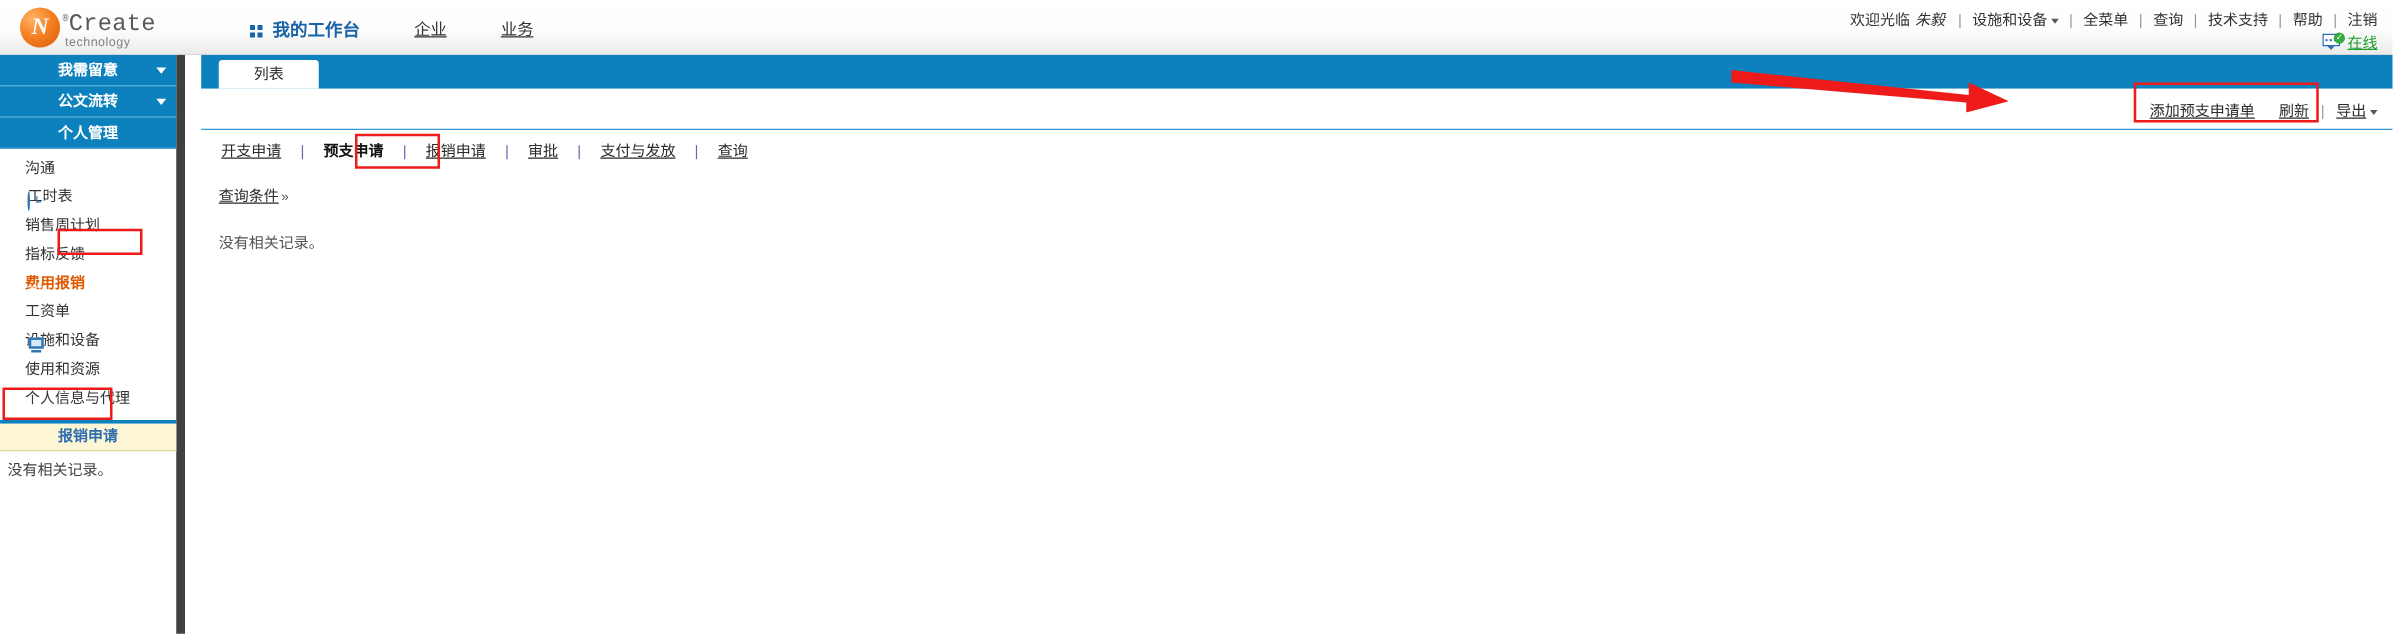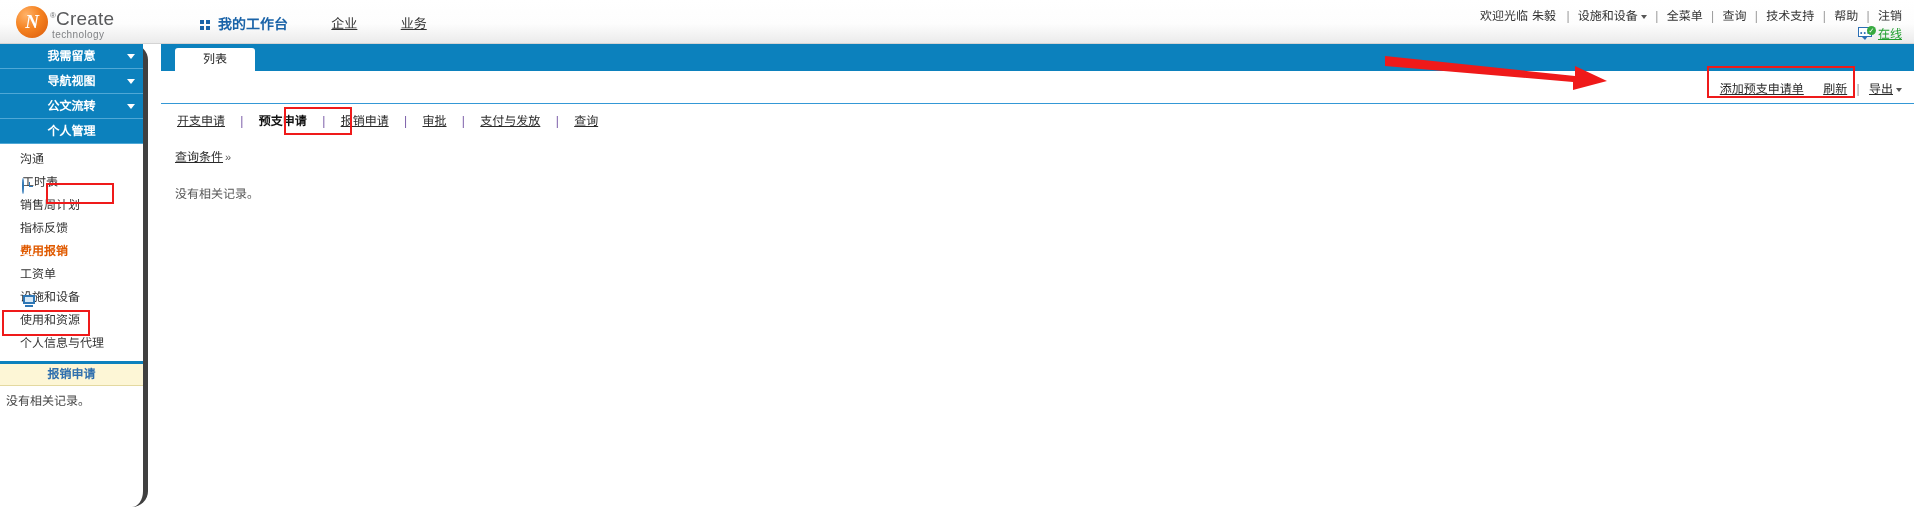--- a/index.html
+++ b/index.html
@@ -54,21 +54,21 @@
   }
   .logo-text {
     position: absolute;
     left: 36px; top: 4px;
   }
   .logo-create {
     font-size: 19px;
     color: #58595b;
     letter-spacing: .2px;
     line-height: 20px;
-    font-family: Liberation Sans, sans-serif;
+    font-family: Liberation Mono, monospace;
   }
   .logo-reg {
     font-size: 8px;
     vertical-align: super;
     color: #6d6e71;
   }
   .logo-sub {
     font-size: 10px;
     color: #808285;
     letter-spacing: .4px;
@@ -121,21 +121,21 @@
     color: #333;
     text-align: right;
     white-space: nowrap;
   }
   .userbar a {
     color: #333;
     text-decoration: none;
   }
   .userbar .sep { color: #999; margin: 0 5px; }
   .userbar .wel { margin-right: 4px; text-align: right; }
-  .userbar .uname { margin-right: 2px; }
+  .userbar .uname { margin-right: 2px; font-style: italic; }
   .caret-dn {
     display: inline-block;
     width: 0; height: 0;
     border-left: 3px solid transparent;
     border-right: 3px solid transparent;
     border-top: 4px solid #555;
     margin-left: 3px;
     vertical-align: middle;
   }
   .online-row {
@@ -183,23 +183,22 @@
     text-align: center;
   }
 
   
   .sidebar {
     position: absolute;
     left: 0; top: 44px;
     width: 148px;
     height: 463px;
     background: #ffffff;
-    border-right: 5px solid #404040;
+    border-right: 7px solid #404040;
     box-sizing: border-box;
-    border-radius: 16px;
   }
   .side-group {
     position: relative;
     height: 24px;
     background: #0c81bd;
     border-bottom: 1px solid #4fa8d6;
     color: #ffffff;
     font-size: 12px;
     font-weight: bold;
     text-align: center;
@@ -502,24 +501,20 @@
   </div>
 </div>
 
 <div class="sidebar">
 
   <div class="side-group">
     <span class="glabel">我需留意</span>
     <span class="gcaret"></span>
   </div>
 
-  <div class="side-group">
-    <span class="glabel">导航视图</span>
-    <span class="gcaret"></span>
-  </div>
 
   <div class="side-group">
     <span class="glabel">公文流转</span>
     <span class="gcaret"></span>
   </div>
 
 
   <div class="side-group selected">
     <span class="glabel">个人管理</span>
   </div>

